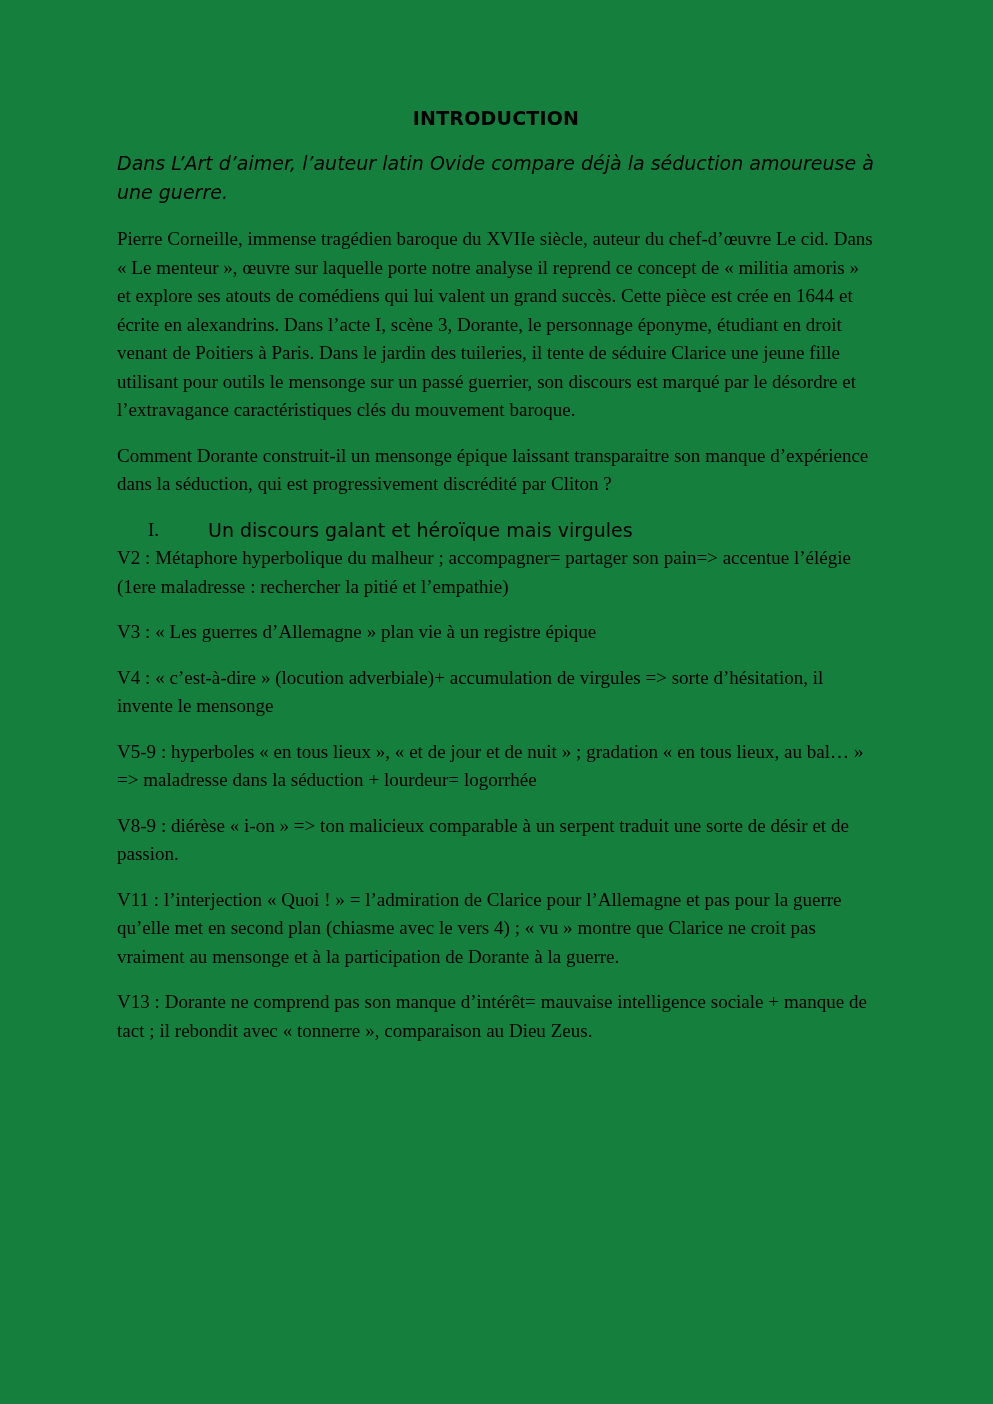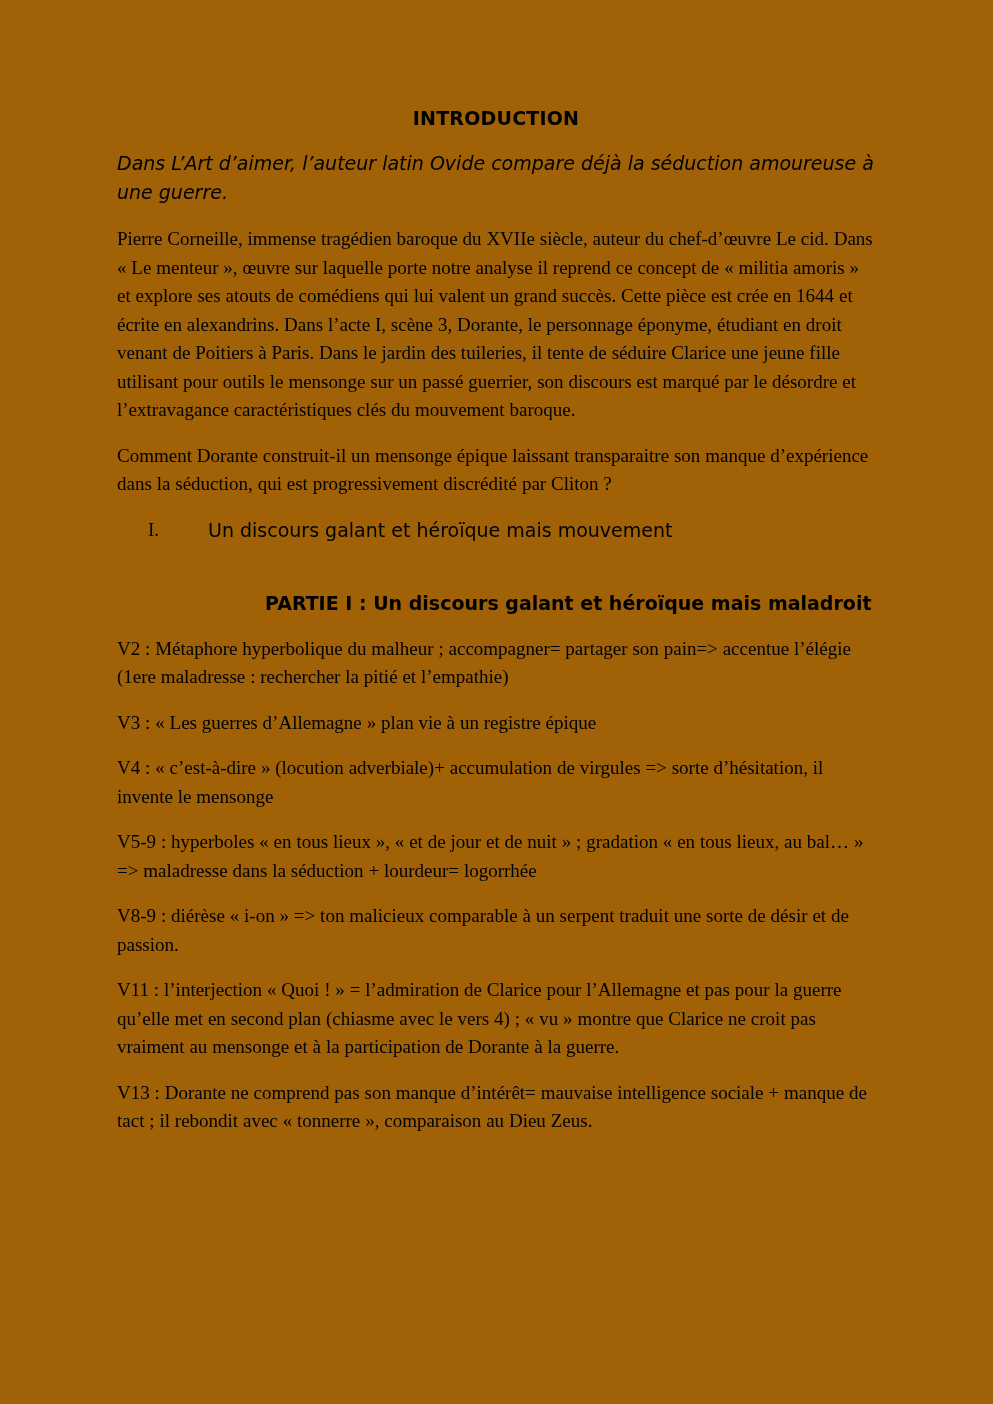--- a/index.html
+++ b/index.html
@@ -6,21 +6,21 @@
   html, body {
     margin: 0;
     padding: 0;
     background: #ffffff;
   }
   .page {
     position: relative;
     width: 993px;
     height: 1404px;
     margin: 0 auto;
-    background: #a16207;
+    background: #15803d;
     box-sizing: border-box;
     overflow: hidden;
   }
   .content {
     position: absolute;
     left: 117px;
     top: 104px;
     width: 758px;
   }
   .doc-title {
@@ -93,25 +93,24 @@
 
     <p class="italic-lead">Dans L’Art d’aimer, l’auteur latin Ovide compare déjà la séduction amoureuse à une guerre.</p>
 
     <p class="body-text">Pierre Corneille, immense tragédien baroque du XVIIe siècle, auteur du chef-d’œuvre Le cid. Dans « Le menteur », œuvre sur laquelle porte notre analyse il reprend ce concept de « militia amoris » et explore ses atouts de comédiens qui lui valent un grand succès. Cette pièce est crée en 1644 et écrite en alexandrins. Dans l’acte I, scène 3, Dorante, le personnage éponyme, étudiant en droit venant de Poitiers à Paris. Dans le jardin des tuileries, il tente de séduire Clarice une jeune fille utilisant pour outils le mensonge sur un passé guerrier, son discours est marqué par le désordre et l’extravagance caractéristiques clés du mouvement baroque.</p>
 
     <p class="body-text">Comment Dorante construit-il un mensonge épique laissant transparaitre son manque d’expérience dans la séduction, qui est progressivement discrédité par Cliton ?</p>
 
     <ol class="roman-list">
       <li>
         <span class="num">I.</span>
-        <span>Un discours galant et héroïque mais mouvement</span>
+        <span>Un discours galant et héroïque mais virgules</span>
       </li>
     </ol>
 
-    <h2 class="part-heading">PARTIE I : Un discours galant et héroïque mais maladroit</h2>
 
     <p class="body-text">V2 : Métaphore hyperbolique du malheur ; accompagner= partager son pain=&gt; accentue l’élégie (1ere maladresse : rechercher la pitié et l’empathie)</p>
     <p class="body-text">V3 : « Les guerres d’Allemagne » plan vie à un registre épique</p>
     <p class="body-text">V4 : « c’est-à-dire » (locution adverbiale)+ accumulation de virgules =&gt; sorte d’hésitation, il invente le mensonge</p>
     <p class="body-text">V5-9 : hyperboles « en tous lieux », « et de jour et de nuit » ; gradation « en tous lieux, au bal… » =&gt; maladresse dans la séduction + lourdeur= logorrhée</p>
     <p class="body-text">V8-9 : diérèse « i-on » =&gt; ton malicieux comparable à un serpent traduit une sorte de désir et de passion.</p>
     <p class="body-text">V11 : l’interjection « Quoi ! » = l’admiration de Clarice pour l’Allemagne et pas pour la guerre qu’elle met en second plan (chiasme avec le vers 4) ; « vu » montre que Clarice ne croit pas vraiment au mensonge et à la participation de Dorante à la guerre.</p>
     <p class="body-text">V13 : Dorante ne comprend pas son manque d’intérêt= mauvaise intelligence sociale + manque de tact  ; il rebondit avec « tonnerre », comparaison au Dieu Zeus.</p>
 
   </div>

